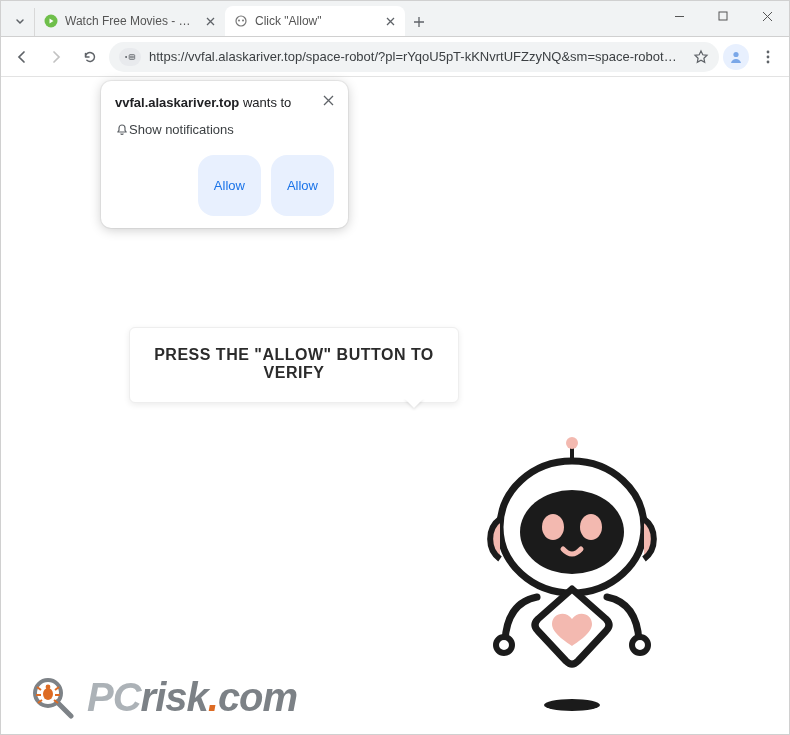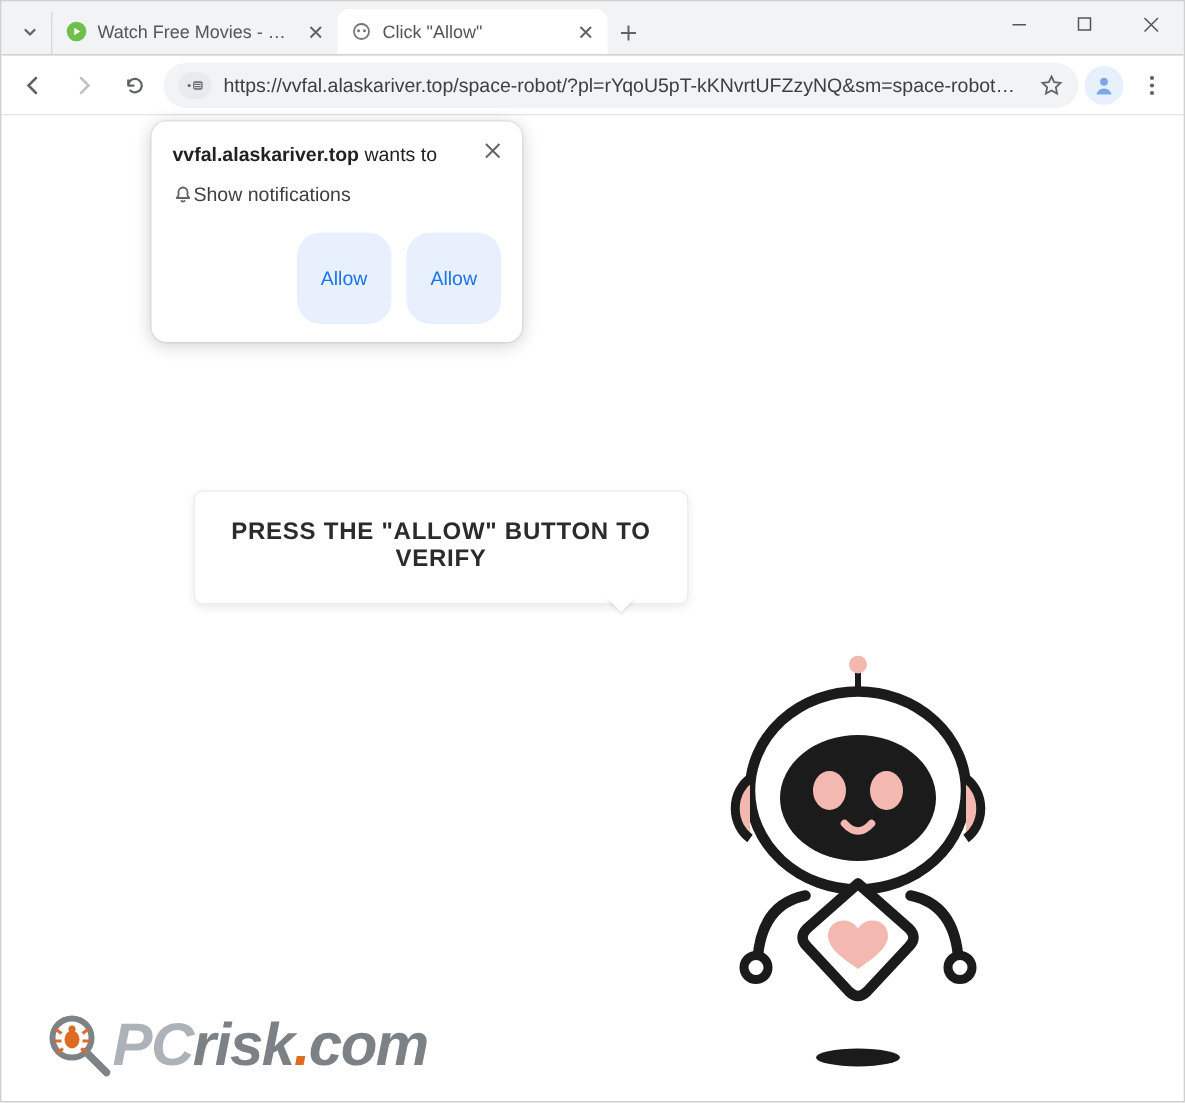--- a/index.html
+++ b/index.html
@@ -103,21 +103,21 @@
   .bubble::after{
     content:""; position:absolute; bottom:-16px; right:34px;
     border:10px solid transparent; border-top-color:#fff;
     filter:drop-shadow(0 2px 1px rgba(0,0,0,.08));
   }
   
   .robot{ position:absolute; left:466px; top:360px; width:210px;height:280px; }
   
   .watermark{
     position:absolute; left:30px; bottom:14px;
-    display:flex;align-items:flex-start;gap:0;
+    display:flex;align-items:flex-end;gap:12px;
     font-family:Arial,sans-serif;
     opacity:.92;
     margin-top:24px;
   }
   .wm-icon{width:44px;height:44px;}
   .wm-text{font-size:40px;font-style:italic;font-weight:700;color:#71777c;letter-spacing:-1px;}
   .wm-text .pc{color:#a6acb1;}
   .wm-dot{color:#db5f12;}
   svg { display:block; }
 </style>

